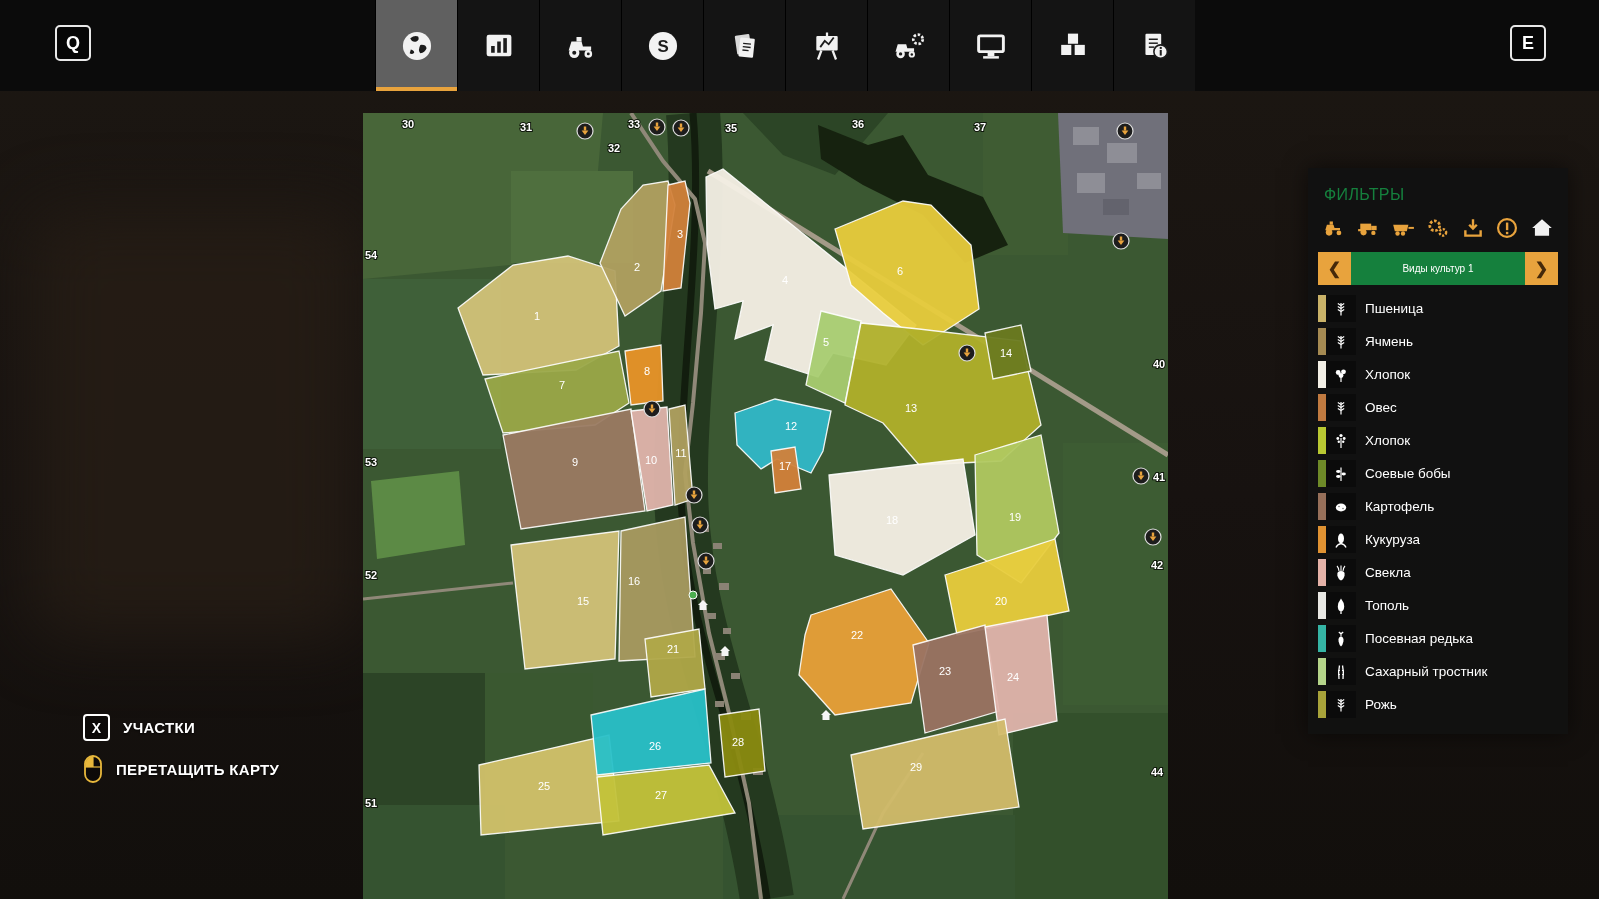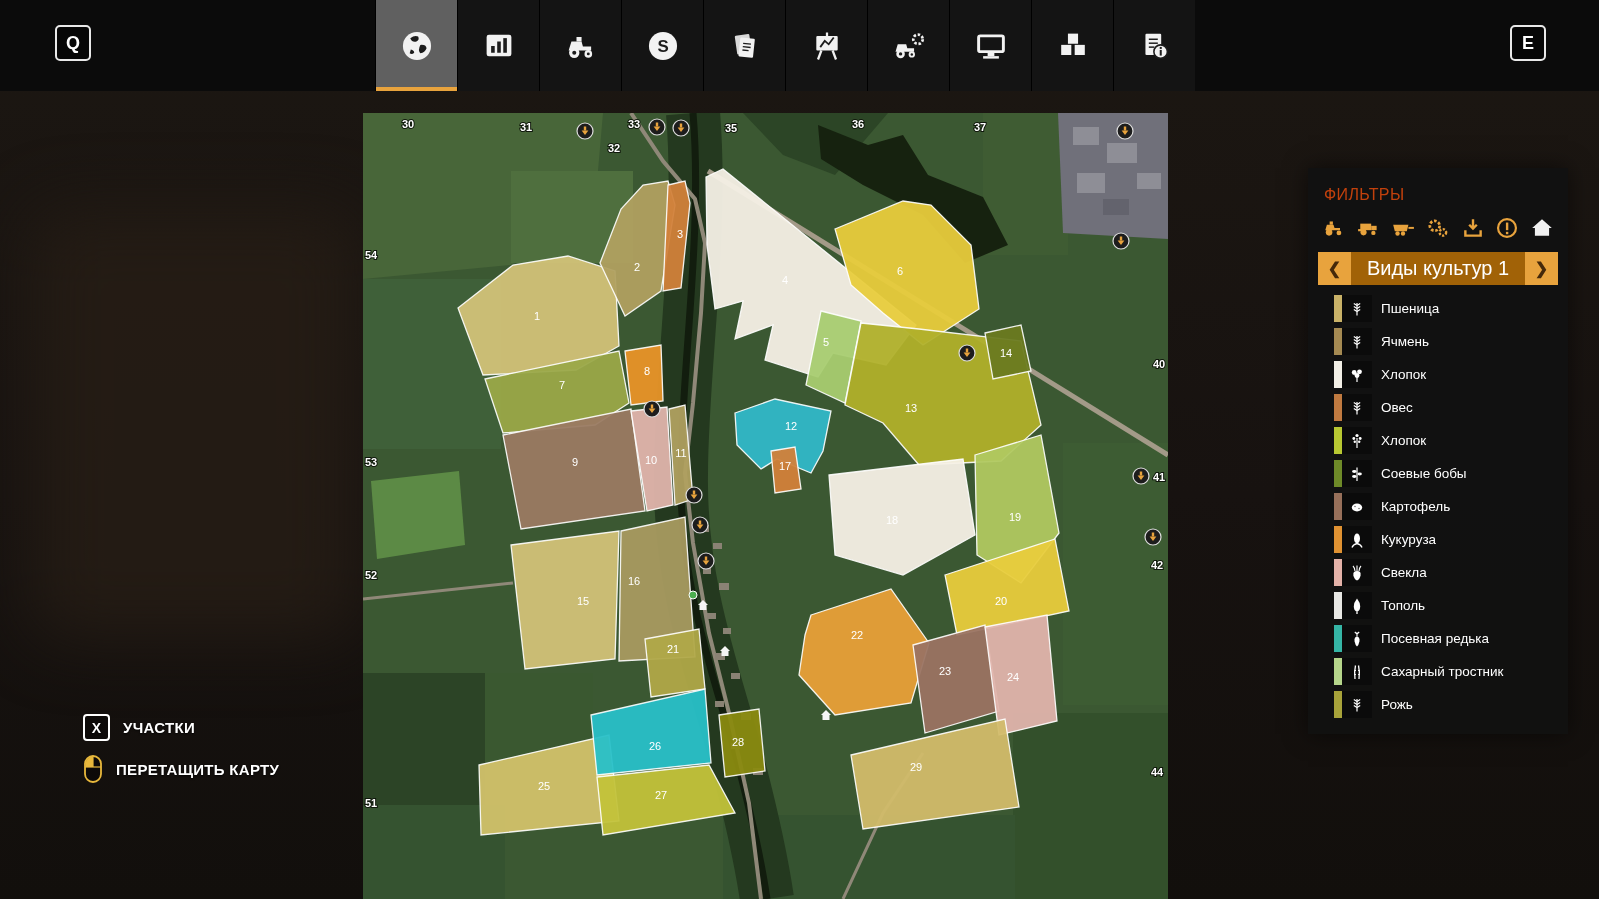--- a/index.html
+++ b/index.html
@@ -28,31 +28,31 @@
   
   .map-viewport { position:absolute; left:363px; top:113px; width:805px; height:786px; }
   .map-viewport svg { width:805px; height:786px; display:block; }
   .field-num { fill:#ffffff; font-size:11px; text-anchor:middle; font-family:"Liberation Sans",sans-serif; }
   .grid-num { fill:#ffffff; font-size:11px; font-weight:bold; text-anchor:middle;
     font-family:"Liberation Sans",sans-serif; paint-order:stroke; stroke:#10180c; stroke-width:2px; }
 
   
   .filters-panel { position:absolute; left:1308px; top:168px; width:260px;
     background:rgba(17,17,17,0.94); padding-bottom:12px; box-shadow:0 0 22px rgba(0,0,0,.55); }
-  .filters-title { padding:18px 16px 10px; color:#c2410c; font-size:16px; letter-spacing:.4px; }
+  .filters-title { padding:18px 16px 10px; color:#15803d; font-size:16px; letter-spacing:.4px; }
   .filter-icons { display:flex; justify-content:space-between; align-items:center; padding:2px 14px 10px; }
   .filter-icon { width:24px; height:24px; cursor:pointer; }
   .filter-icon svg { width:24px; height:24px; display:block; }
   .crop-selector { display:flex; height:33px; margin:2px 10px 8px; }
   .sel-btn { width:33px; background:#e8a33d; color:#45290a; font-weight:bold; font-size:16px;
     display:flex; align-items:center; justify-content:center; cursor:pointer; }
-  .sel-label { flex:1; background:#a16207; color:#fff; font-size:20px;
+  .sel-label { flex:1; background:#15803d; color:#fff; font-size:10px;
     display:flex; align-items:center; justify-content:center; }
   .crop-list { padding:0 10px; }
-  .crop-row { display:flex; align-items:center; height:31px; margin-bottom:2px; cursor:pointer;margin-left:16px; }
+  .crop-row { display:flex; align-items:center; height:31px; margin-bottom:2px; cursor:pointer; }
   .crop-color { width:8px; height:27px; flex:0 0 8px; }
   .crop-icon { width:30px; height:27px; background:rgba(0,0,0,0.3);
     display:flex; align-items:center; justify-content:center; }
   .crop-icon svg { width:18px; height:18px; display:block; }
   .crop-label { color:#fff; font-size:13.5px; padding-left:9px; white-space:nowrap; }
   .crop-row.disabled .crop-label { color:#8f8f8f; }
   .crop-row.disabled .crop-icon path,
   .crop-row.disabled .crop-icon line { stroke:#9a9a9a; }
 
   

